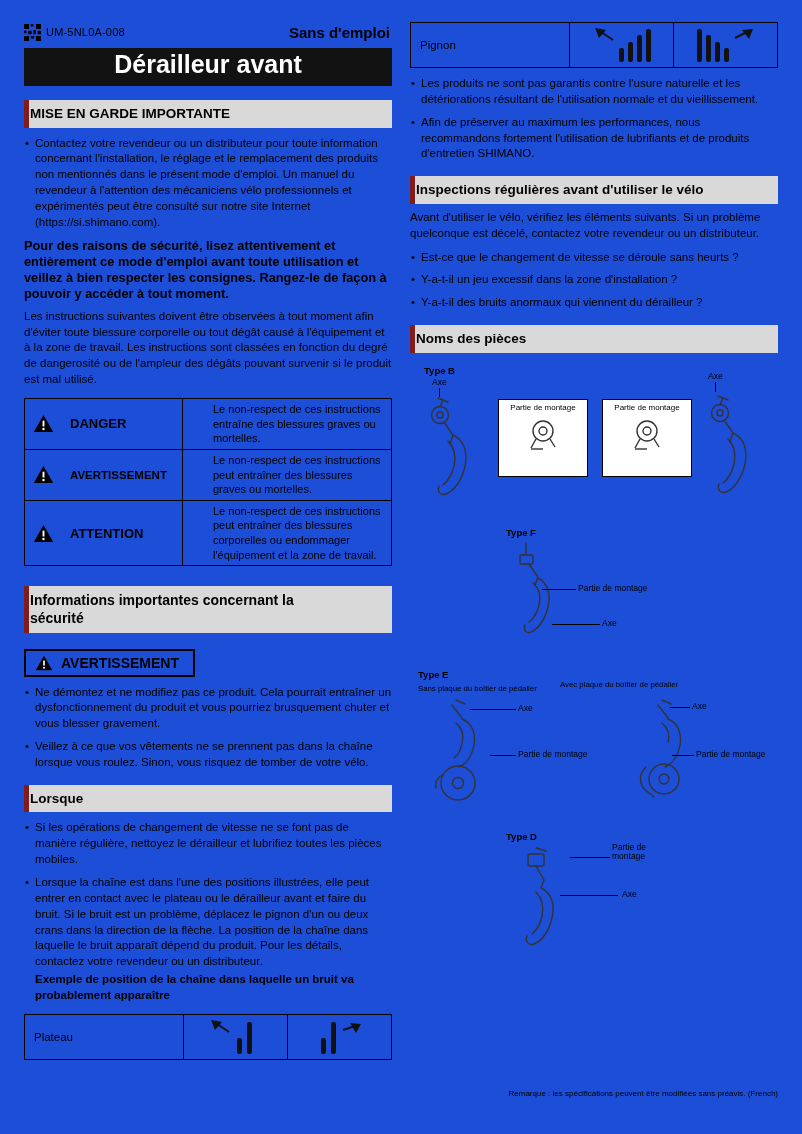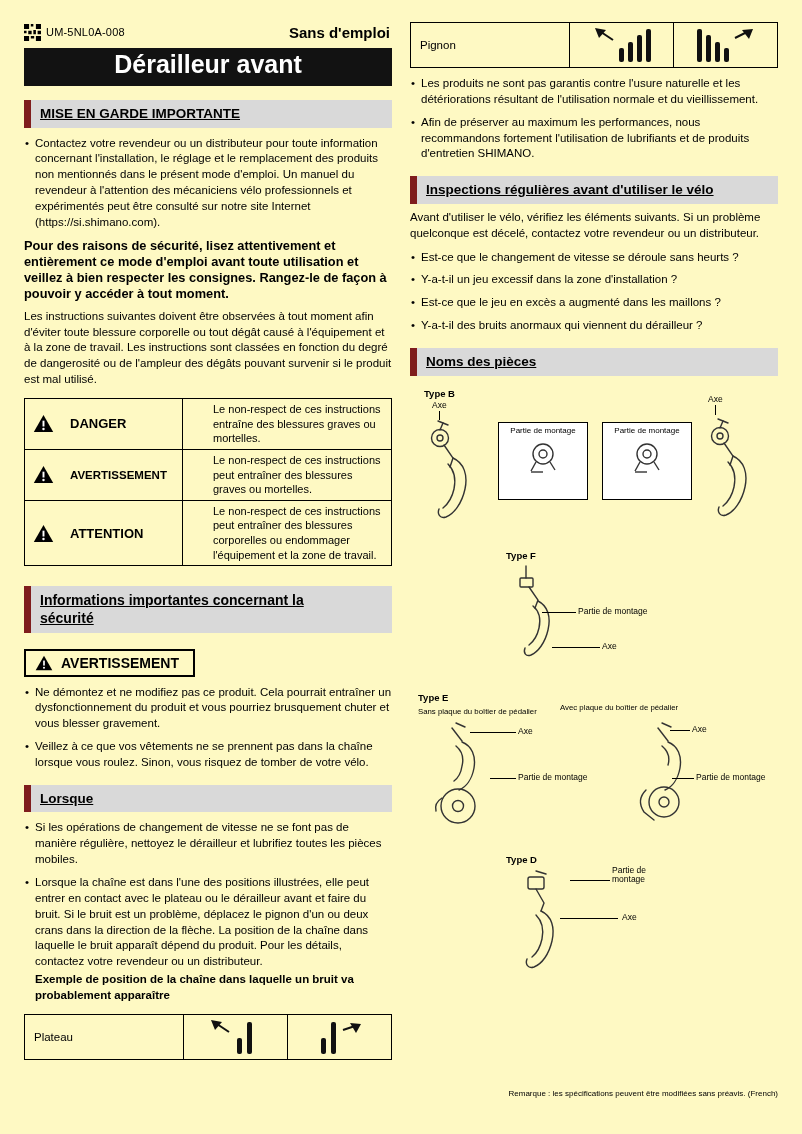--- a/index.html
+++ b/index.html
@@ -1,32 +1,32 @@
 <!DOCTYPE html>
 <html><head>
 <meta charset="utf-8">
 <style>
   * { margin:0; padding:0; box-sizing:border-box; }
   body { background:#fff; margin:0; }
-  .page { width:802px; height:1134px; background:#fef9c3; position:relative;
+  .page { width:802px; height:1134px; background:#1d4ed8; position:relative;
           font-family:"Liberation Sans","DejaVu Sans",sans-serif; color:#000; overflow:hidden; }
   .cols { display:flex; gap:18px; padding:22px 24px 0; }
   .col { width:368px; flex:0 0 368px; position:relative; }
 
   
   .doc-head { display:flex; align-items:center; height:20px; }
   .qr-icon { width:17px; height:17px; margin-right:5px; flex:0 0 17px; }
   .doc-number { font-size:11px; letter-spacing:.2px; }
   .doc-type { margin-left:auto; font-size:15px; font-weight:bold; padding-right:2px; }
   .title-bar { margin-top:6px; background:#121212; color:#fff; text-align:center;
                font-size:25px; font-weight:bold; padding:2px 0 7px; }
 
   
-  .sec-head { margin-top:14px; background:#d9d9d9; border-left:7px solid #7f1d1d;
-              font-size:13.5px; font-weight:bold; padding:5px 9px; line-height:1.3;text-decoration:underline; }
+  .sec-head { margin-top:14px; background:#d9d9d9; border-left:5px solid #7f1d1d;
+              font-size:13.5px; font-weight:bold; padding:5px 1px; line-height:1.3; }
   .sec-head.wrap2 { padding-right:58px; font-size:14px; }
 
   
   .para { font-size:11.5px; line-height:1.38; margin-top:6px; }
   .para.bold { font-weight:bold; font-size:12.8px; line-height:1.27; margin-top:4px; }
   .bullets { margin-top:8px; }
   .bullet { position:relative; padding-left:11px; font-size:11.5px; line-height:1.38; margin-bottom:7px; }
   .bullet::before { content:"\2022"; position:absolute; left:1px; top:0; }
   .bold-tail { display:block; font-weight:bold; margin-top:2px; }
 
@@ -214,21 +214,20 @@
         <div class="bullet">Afin de préserver au maximum les performances, nous recommandons fortement l'utilisation de lubrifiants et de produits d'entretien SHIMANO.</div>
       </div>
 
       <div class="sec-head">Inspections régulières avant d'utiliser le vélo</div>
 
       <div class="para">Avant d'utiliser le vélo, vérifiez les éléments suivants. Si un problème quelconque est décelé, contactez votre revendeur ou un distributeur.</div>
 
       <div class="bullets">
         <div class="bullet">Est-ce que le changement de vitesse se déroule sans heurts ?</div>
         <div class="bullet">Y-a-t-il un jeu excessif dans la zone d'installation ?</div>
-        <div class="bullet">Est-ce que le jeu en excès a augmenté dans les maillons ?</div>
         <div class="bullet">Y-a-t-il des bruits anormaux qui viennent du dérailleur ?</div>
       </div>
 
       <div class="sec-head">Noms des pièces</div>
 
       <div class="diagram" style="height:150px">
         <span class="type-tag" style="left:14px;top:0">Type B</span>
         <span class="dlabel" style="left:22px;top:13px">Axe</span>
         <span class="lline" style="left:29px;top:23px;width:1px;height:9px"></span>
         <svg class="dwg" style="left:6px;top:30px" width="66" height="112" viewBox="0 0 66 112">

